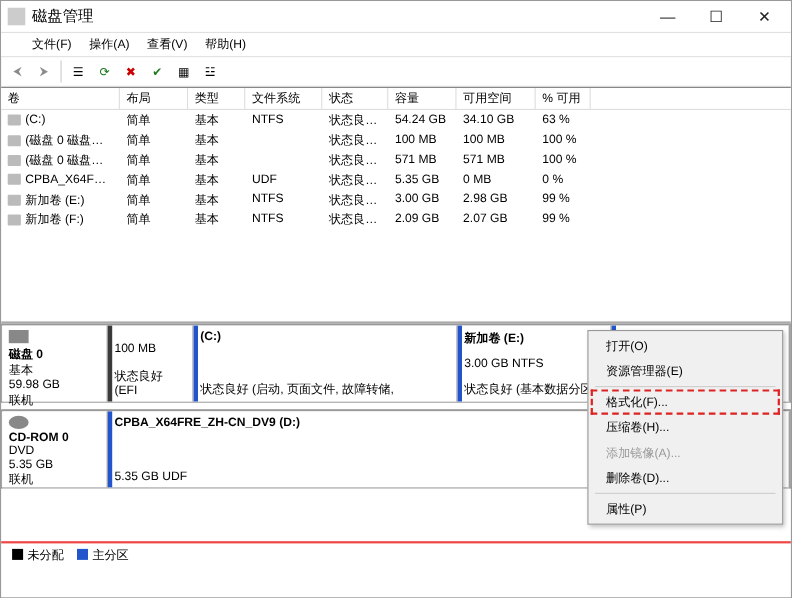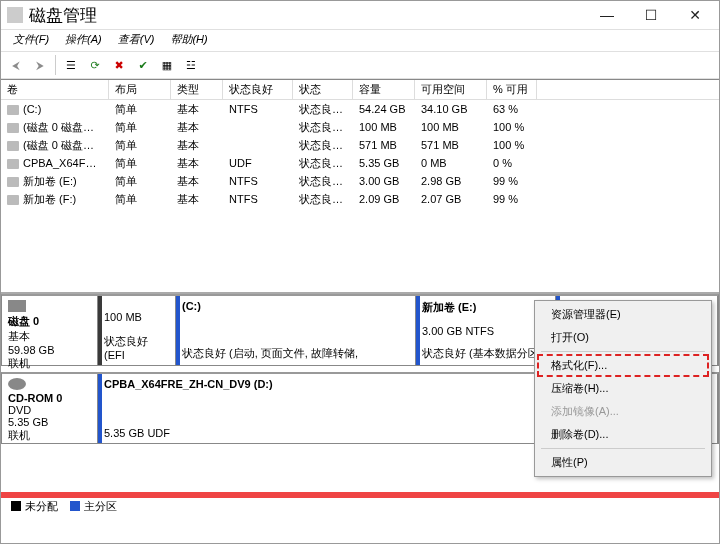--- a/index.html
+++ b/index.html
@@ -1,22 +1,22 @@
 <!DOCTYPE html>
 <html><head>
 <meta charset="utf-8">
 <style>
 * { margin: 0; padding: 0; box-sizing: border-box; font-family: "Microsoft YaHei", Tahoma, sans-serif; font-size: 11px; }
 body { background: #fff; width: 720px; height: 544px; overflow: hidden; border: 1px solid #999; }
 .titlebar { height: 28px; display: flex; align-items: center; padding: 0 2px; background: #fff; }
 .titlebar .icon { width: 16px; height: 16px; margin: 0 6px 0 4px; background: #ccc; }
-.titlebar .title { flex: 1; font-size: 17px; }
+.titlebar .title { flex: 1; font-size: 14px; }
 .winbtns { display: flex; }
 .winbtn { width: 44px; height: 28px; display: flex; align-items: center; justify-content: center; font-size: 14px; color: #222; }
-.menubar { height: 22px; display: flex; padding: 0 4px; background: #fff; border-top: 1px solid #e0e0e0; font-style: italic;}
+.menubar { height: 22px; display: flex; align-items: center; padding: 0 20px; background: #fff; border-top: 1px solid #e0e0e0;}
 .menubar span { padding: 2px 8px; }
 .toolbar { height: 28px; display: flex; align-items: center; padding: 2px 4px; border-top: 1px solid #e0e0e0; border-bottom: 1px solid #e0e0e0; gap: 2px; }
 .tbtn { width: 22px; height: 22px; display: flex; align-items: center; justify-content: center; border: 1px solid transparent; }
 .tbtn.disabled { opacity: 0.45; }
 .tsep { width: 1px; height: 20px; background: #ccc; margin: 0 2px; }
 .table { border-top: 1px solid #888; }
 .thead { display: flex; background: #fff; border-bottom: 1px solid #ddd; height: 20px; }
 .th { border-right: 1px solid #ddd; padding: 2px 6px; overflow: hidden; white-space: nowrap; font-weight: normal; }
 .trow { display: flex; height: 18px; align-items: center; }
 .td { padding: 1px 6px; overflow: hidden; white-space: nowrap; text-overflow: ellipsis; }
@@ -26,21 +26,21 @@
 .diskrow { display: flex; border: 1px solid #888; border-top: 2px solid #999; margin: 0; }
 .diskinfo { width: 96px; padding: 4px 6px; border-right: 1px solid #888; background: #fff; }
 .diskinfo .dicon { width:18px; height:12px; background:#888; margin-bottom:2px;}
 .diskinfo b { font-weight: bold; }
 .partrow { display: flex; flex: 1; }
 .part { border-right: 1px solid #888; padding: 4px 6px; background: #fff; position: relative; display:flex; flex-direction:column; justify-content:space-between;}
 .part .stripe { position: absolute; left:0; top:0; bottom:0; width:4px; }
 .part.efi .stripe { background:#3a3a3a;}
 .part.primary .stripe{ background:#2255cc;}
 .part b { font-weight: bold; }
-.legend { height: 22px; display:flex; align-items:center; padding: 0 10px; gap:12px; border-top:6px solid #ef4444;}
+.legend { height: 22px; display:flex; align-items:center; padding: 0 10px; gap:12px; border-top:2px solid #ef4444;}
 .lg { display:flex; align-items:center; gap:4px;}
 .lgsw { width:10px; height:10px;}
 .ctxmenu { position:absolute; left:534px; top:300px; width:178px; background:#f0f0f0; border:1px solid #999; box-shadow:2px 2px 4px rgba(0,0,0,.25); padding:2px;}
 .ctxmenu div { padding:4px 14px; white-space:nowrap; }
 .ctxmenu .disabled { color:#999;}
 .ctxmenu .sep { height:1px; background:#ccc; margin:2px 4px; padding:0;}
 .ctxmenu .highlight { border:2px dashed #d22; padding:2px 12px;}
 .listbody{height:192px; overflow:hidden;}
 .diskpane{height:200px; overflow:hidden;}
 </style>
@@ -74,21 +74,21 @@
   <div class="tbtn" style="color:#1a7a1a">✔</div>
   <div class="tbtn">▦</div>
   <div class="tbtn">☳</div>
 </div>
 
 <div class="table">
   <div class="thead">
     <div class="th c0">卷</div>
     <div class="th c1">布局</div>
     <div class="th c2">类型</div>
-    <div class="th c3">状态良好</div>
+    <div class="th c3">文件系统</div>
     <div class="th c4">状态</div>
     <div class="th c5">容量</div>
     <div class="th c6">可用空间</div>
     <div class="th c7">% 可用</div>
   </div>
   <div class="listbody" id="volrows">
       <div class="trow">
         <div class="td c0"><span class="volicon"></span>(C:)</div>
         <div class="td c1">简单</div>
         <div class="td c2">基本</div>
@@ -211,22 +211,22 @@
       <div class="lgsw" style="background:#000"></div>
       <span>未分配</span>
     </div>
   <div class="lg">
       <div class="lgsw" style="background:#2255cc"></div>
       <span>主分区</span>
     </div>
 </div>
 
 <div class="ctxmenu">
+  <div>打开(O)</div>
   <div>资源管理器(E)</div>
-  <div>打开(O)</div>
   <div class="sep"></div>
   <div class="highlight">格式化(F)...</div>
   <div>压缩卷(H)...</div>
   <div class="disabled">添加镜像(A)...</div>
   <div>删除卷(D)...</div>
   <div class="sep"></div>
   <div>属性(P)</div>
 
 </div>
 

